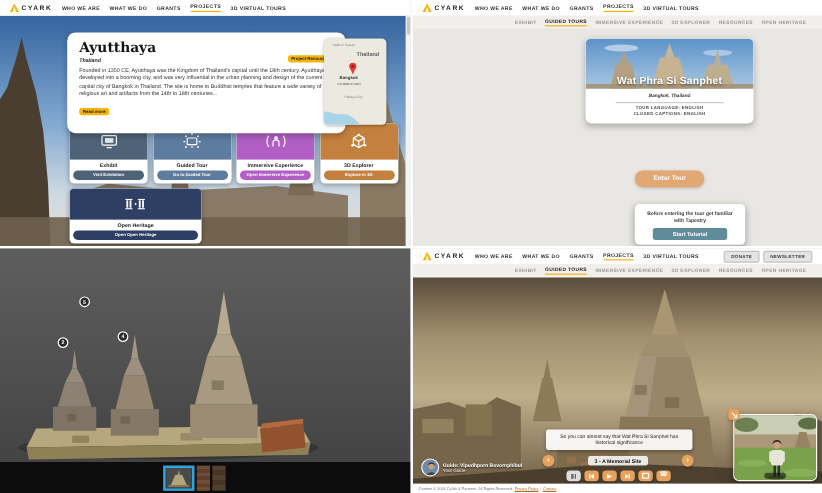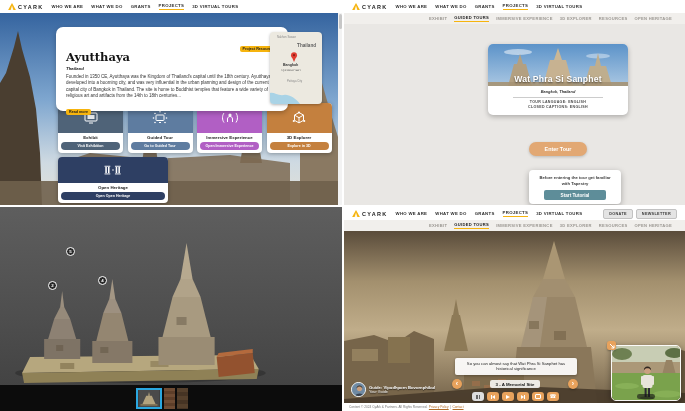--- a/index.html
+++ b/index.html
@@ -26,21 +26,21 @@
   .subnav .snitem { font-size:4.1px; font-weight:bold; letter-spacing:.3px; color:#9b9792; cursor:pointer; padding-bottom:1px; }
   .subnav .snitem.active { color:#1d1d1d; border-bottom:1.4px solid #f6b40e; }
 
   
   .q1-hero { position:absolute; top:13px; left:0; right:0; bottom:0; }
   .q1-hero > svg.scene { position:absolute; inset:0; width:100%; height:100%; }
   .q1-scroll { position:absolute; top:13px; right:0; width:4px; bottom:0; background:#f3f3f3; z-index:40; }
   .q1-scroll .thumb { position:absolute; top:1px; left:.5px; width:3px; height:15px; background:#c7c7c7; border-radius:2px; }
 
   .q1-card { position:absolute; left:56px; top:14px; width:232px; height:84px; background:#fff;
-             border-radius:7px; padding:23px 10px; box-shadow:0 2px 5px rgba(0,0,0,.25); z-index:5; }
+             border-radius:7px; padding:5px 10px; box-shadow:0 2px 5px rgba(0,0,0,.25); z-index:5; }
   .q1-title { font-family:"DejaVu Serif","Liberation Serif",serif; font-size:11.5px; font-weight:bold; color:#141414; }
   .q1-country { font-size:4.4px; font-style:italic; font-weight:bold; color:#222; margin-top:2px; }
   .pill { display:inline-block; background:#f6b40e; color:#1d1d1d; font-size:3.7px; font-weight:bold;
           border-radius:2px; padding:1.2px 3px; }
   .q1-resources { position:absolute; right:10px; top:19px; }
   .q1-desc { font-size:4.5px; line-height:6.3px; color:#333; margin-top:3px; width:213px; }
   .q1-readmore { margin-top:2px; }
 
   .q1-map { position:absolute; left:270px; top:19px; width:52px; height:72px; background:#ece9e0;
             border-radius:4px; z-index:6; box-shadow:0 1px 3px rgba(0,0,0,.3); overflow:hidden; }
@@ -58,21 +58,21 @@
   .tile-head svg { width:20px; height:16px; }
   .tile-body { padding:2px 3px 3px; text-align:center; }
   .tile-label { font-size:4.4px; font-weight:bold; color:#1c1c1c; }
   .tile-btn { margin-top:2px; border-radius:6px; color:#fff; font-size:3.6px; font-weight:bold; padding:1.8px 0; }
   .tile-heritage { position:absolute; left:58px; top:144px; width:110px; background:#fff; border-radius:4px;
                    overflow:hidden; box-shadow:0 1px 4px rgba(0,0,0,.3); z-index:4; }
   .tile-heritage .tile-head { height:26px; }
 
   
   .q2-content { position:absolute; top:24px; left:0; right:0; bottom:0; background:#e9e7e4; }
-  .q2-card { position:absolute; left:144px; top:20px; width:140px; border-radius:5px; overflow:hidden;
+  .q2-card { position:absolute; left:144px; top:8px; width:140px; border-radius:5px; overflow:hidden;
              background:#fff; box-shadow:0 2px 5px rgba(0,0,0,.25); }
   .q2-photo { position:relative; height:42px; }
   .q2-photo svg { position:absolute; inset:0; width:100%; height:100%; }
   .q2-card-title { position:absolute; bottom:2px; left:0; right:0; text-align:center; color:#fff;
                    font-size:8.6px; font-weight:bold; text-shadow:0 1px 2px rgba(0,0,0,.6); letter-spacing:.2px; }
   .q2-info { padding:3px 6px 5px; text-align:center; }
   .q2-loc { font-size:3.9px; font-style:italic; font-weight:bold; color:#333; }
   .q2-div { width:70%; height:.6px; background:#ccc; margin:2.5px auto; }
   .q2-lang { font-size:3.6px; font-weight:bold; letter-spacing:.3px; color:#4c4c4c; line-height:5.4px; }
   .q2-enter { position:absolute; left:185px; top:118px; width:58px; height:14px; border-radius:7px;

